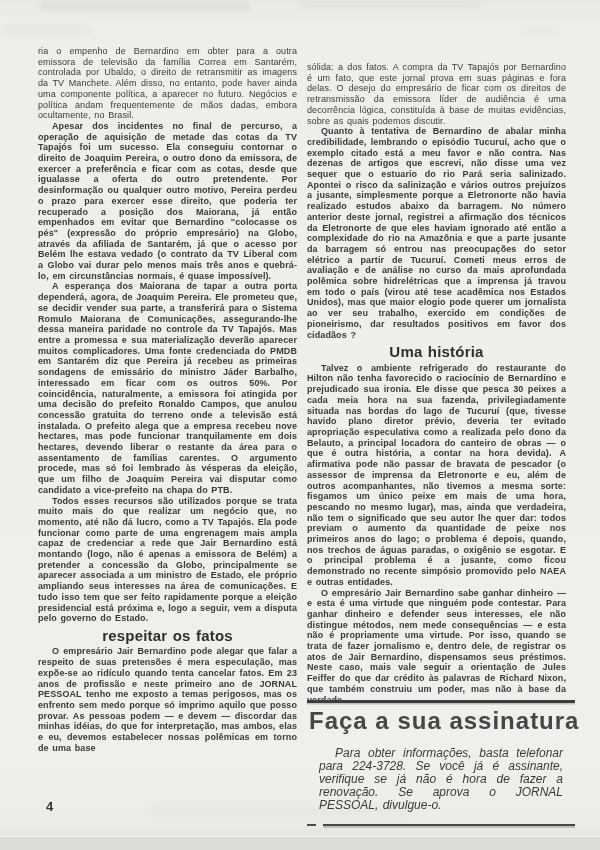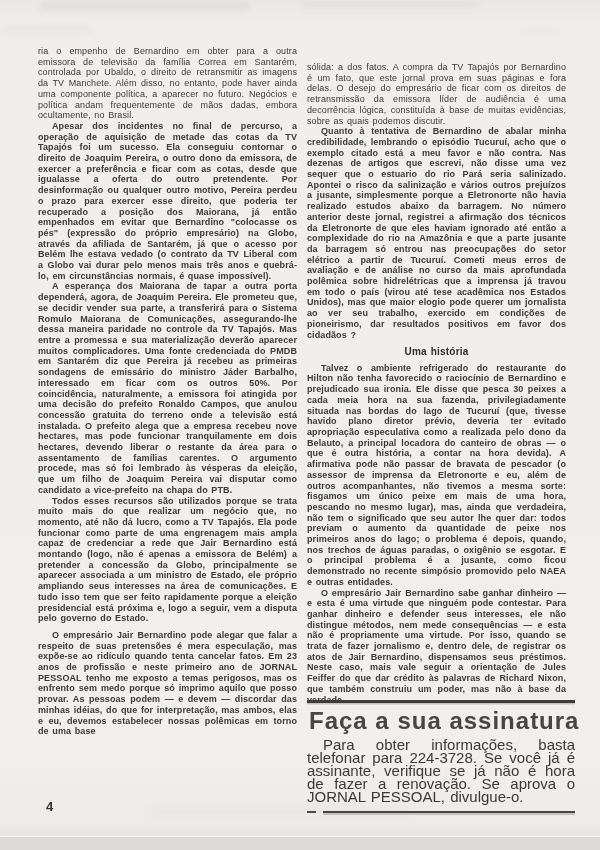--- a/index.html
+++ b/index.html
@@ -25,36 +25,36 @@
     color:#3a3a3a;font-size:9px;line-height:10.7px;
     text-align:justify;word-spacing:1px;letter-spacing:.1px;
   }
   .col-left{left:38px;}
   .col-right{left:307px;margin-top:16px;}
   .para{margin:0;}
   .indent{text-indent:14px;font-weight:bold;}
 
   .section-heading{
     margin:6px 0 5px;text-align:center;
-    font-size:10px;font-weight:bold;line-height:11.5px;color:#2f2f2f;
+    font-size:15px;font-weight:bold;line-height:11.5px;color:#2f2f2f;
     letter-spacing:.2px;
   }
   .section-heading span{display:block;}
 
   .subscribe-box{
     position:absolute;left:307px;top:700px;width:268px;color:#3a3a3a;
   }
   .box-toprule{height:3px;background:#3c3c3c;margin-bottom:4px;box-shadow:0 1.5px 0 rgba(60,60,60,.25);}
   .box-title{
     font-size:24px;font-weight:bold;letter-spacing:1px;color:#464646;
     white-space:nowrap;margin:4px 0 3px 2px;
   }
   .box-body{
-    margin:0;font-size:15px;line-height:13px;text-align:justify;
-    text-indent:16px;word-spacing:1px;
+    margin:12px;font-size:12px;line-height:13px;text-align:justify;
+    text-indent:16px;word-spacing:1px;font-style:italic;
   }
   .box-bottomrule{display:flex;align-items:center;margin-top:8px;}
   .box-bottomrule .dash{width:9px;height:2px;background:#4a4a4a;margin-right:7px;}
   .box-bottomrule .line{flex:1;height:2px;background:#464646;box-shadow:0 2px 0 rgba(70,70,70,.25);}
 
   .page-number{
     position:absolute;left:46px;top:799px;
     font-size:13px;font-weight:bold;color:#333;
   }
   .bottom-band{
@@ -72,20 +72,21 @@
   <div class="smudge s3"></div>
   <div class="smudge s4"></div>
   <div class="smudge s5"></div>
 
   <div class="col col-left">
     <p class="para">ria o empenho de Bernardino em obter para a outra emissora de televisão da família Correa em Santarém, controlada por Ubaldo, o direito de retransmitir as imagens da TV Manchete. Além disso, no entanto, pode haver ainda uma componente política, a aparecer no futuro. Negócios e política andam frequentemente de mãos dadas, embora ocultamente, no Brasil.</p>
     <p class="para indent">Apesar dos incidentes no final de percurso, a operação de aquisição de metade das cotas da TV Tapajós foi um sucesso. Ela conseguiu contornar o direito de Joaquim Pereira, o outro dono da emissora, de exercer a preferência e ficar com as cotas, desde que igualasse a oferta do outro pretendente. Por desinformação ou qualquer outro motivo, Pereira perdeu o prazo para exercer esse direito, que poderia ter recuperado a posição dos Maiorana, já então empenhados em evitar que Bernardino "colocasse os pés" (expressão do próprio empresário) na Globo, através da afiliada de Santarém, já que o acesso por Belém lhe estava vedado (o contrato da TV Liberal com a Globo vai durar pelo menos mais três anos e quebrá-lo, em circunstâncias normais, é quase impossível).</p>
     <p class="para indent">A esperança dos Maiorana de tapar a outra porta dependerá, agora, de Joaquim Pereira. Ele prometeu que, se decidir vender sua parte, a transferirá para o Sistema Romulo Maiorana de Comunicações, assegurando-lhe dessa maneira paridade no controle da TV Tapajós. Mas entre a promessa e sua materialização deverão aparecer muitos complicadores. Uma fonte credenciada do PMDB em Santarém diz que Pereira já recebeu as primeiras sondagens de emissário do ministro Jáder Barbalho, interessado em ficar com os outros 50%. Por coincidência, naturalmente, a emissora foi atingida por uma decisão do prefeito Ronaldo Campos, que anulou concessão gratuita do terreno onde a televisão está instalada. O prefeito alega que a empresa recebeu nove hectares, mas pode funcionar tranquilamente em dois hectares, devendo liberar o restante da área para o assentamento de famílias carentes. O argumento procede, mas só foi lembrado às vésperas da eleição, que um filho de Joaquim Pereira vai disputar como candidato a vice-prefeito na chapa do PTB.</p>
     <p class="para indent">Todos esses recursos são utilizados porque se trata muito mais do que realizar um negócio que, no momento, até não dá lucro, como a TV Tapajós. Ela pode funcionar como parte de uma engrenagem mais ampla capaz de credenciar a rede que Jair Bernardino está montando (logo, não é apenas a emissora de Belém) a pretender a concessão da Globo, principalmente se aparecer associada a um ministro de Estado, ele próprio ampliando seus interesses na área de comunicações. E tudo isso tem que ser feito rapidamente porque a eleição presidencial está próxima e, logo a seguir, vem a disputa pelo governo do Estado.</p>
     <h3 class="section-heading">
+      <span>respeitar os fatos</span>
     </h3>
     <p class="para indent">O empresário Jair Bernardino pode alegar que falar a respeito de suas pretensões é mera especulação, mas expõe-se ao ridículo quando tenta cancelar fatos. Em 23 anos de profissão e neste primeiro ano de JORNAL PESSOAL tenho me exposto a temas perigosos, mas os enfrento sem medo porque só imprimo aquilo que posso provar. As pessoas podem — e devem — discordar das minhas idéias, do que for interpretação, mas ambos, elas e eu, devemos estabelecer nossas polêmicas em torno de uma base</p>
   </div>
 
   <div class="col col-right">
     <p class="para">sólida: a dos fatos. A compra da TV Tapajós por Bernardino é um fato, que este jornal prova em suas páginas e fora delas. O desejo do empresário de ficar com os direitos de retransmissão da emissora líder de audiência é uma decorrência lógica, constituída à base de muitas evidências, sobre as quais podemos discutir.</p>
     <p class="para indent">Quanto à tentativa de Bernardino de abalar minha credibilidade, lembrando o episódio Tucuruí, acho que o exemplo citado está a meu favor e não contra. Nas dezenas de artigos que escrevi, não disse uma vez sequer que o estuario do rio Pará seria salinizado. Apontei o risco da salinização e vários outros prejuízos a jusante, simplesmente porque a Eletronorte não havia realizado estudos abaixo da barragem. No número anterior deste jornal, registrei a afirmação dos técnicos da Eletronorte de que eles haviam ignorado até então a complexidade do rio na Amazônia e que a parte jusante da barragem só entrou nas preocupações do setor elétrico a partir de Tucuruí. Cometi meus erros de avaliação e de análise no curso da mais aprofundada polêmica sobre hidrelétricas que a imprensa já travou em todo o país (virou até tese acadêmica nos Estados Unidos), mas que maior elogio pode querer um jornalista ao ver seu trabalho, exercido em condições de pioneirismo, dar resultados positivos em favor dos cidadãos ?</p>
     <h3 class="section-heading">
       <span>Uma história</span>
     </h3>

